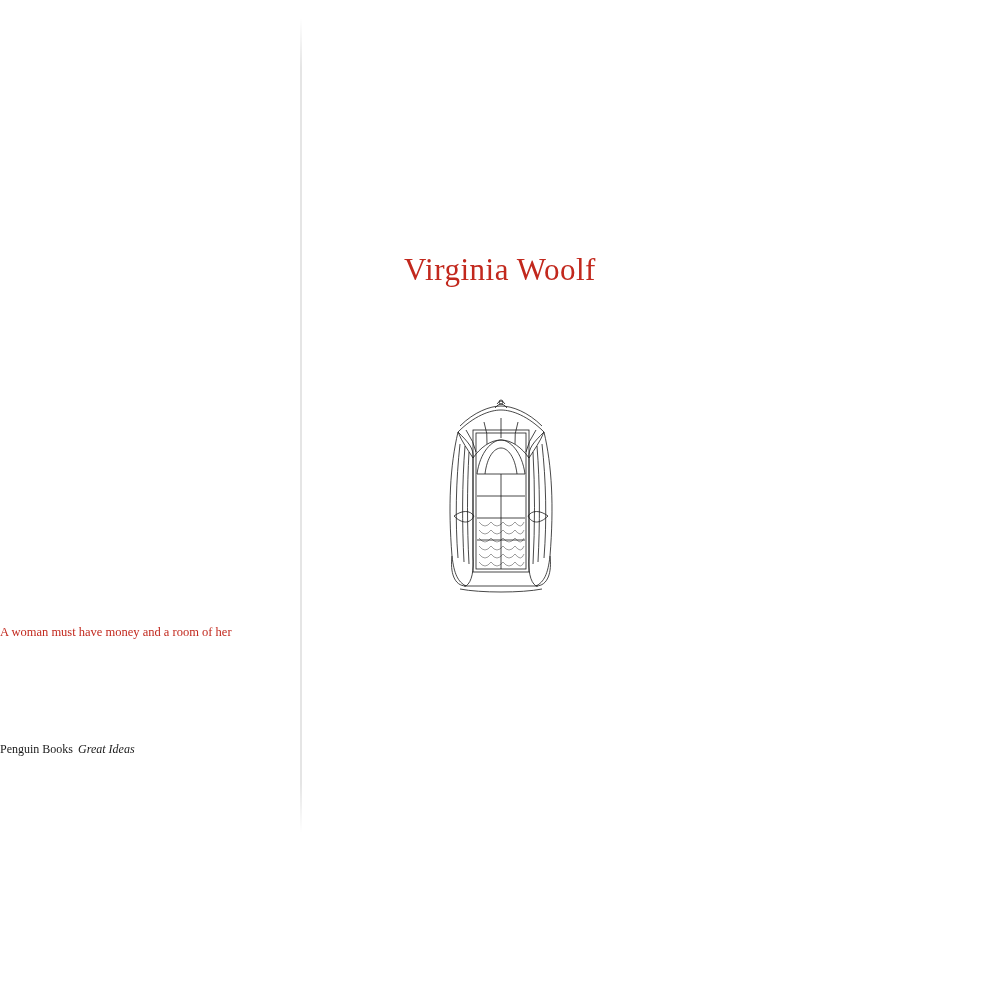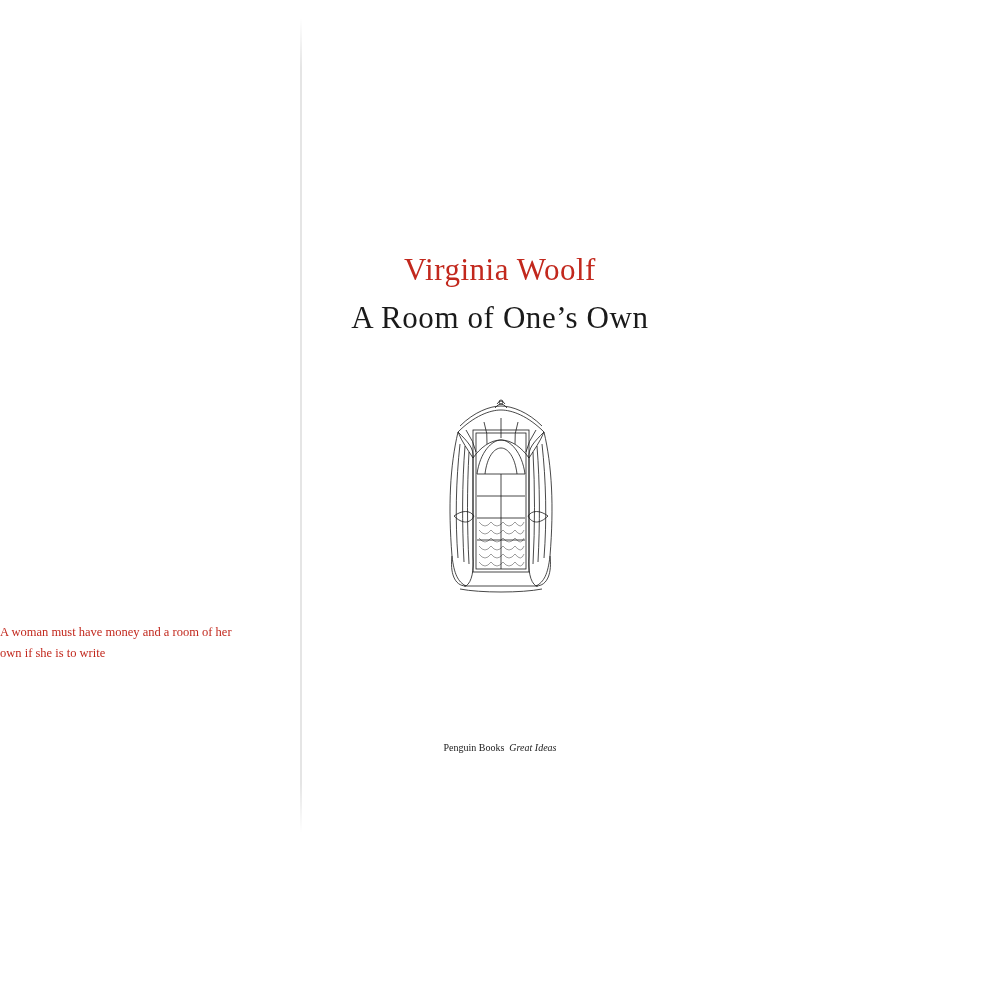--- a/index.html
+++ b/index.html
@@ -93,43 +93,42 @@
     line-height: 21px;
     font-family: "Liberation Serif", serif;
   }
   #subtitle .line2 { display: block; }
 
   #imprint {
     position: absolute;
     left: 0;
     right: 0;
     top: 742px;
-    text-align: center;
+    text-align: left;
     color: #1a1a1a;
-    font-size: 10px;
+    font-size: 12px;
     font-family: "Liberation Serif", serif;
     white-space: nowrap;
   }
   #imprint .series {
     font-style: italic;
     margin-left: 5px;
   }
 </style>
 </head>
 <body>
 
 <div id="book-cover-stage">
 
   <div id="cover">
   </div>
   <div id="spine-edge"></div>
 
   <div id="author">Virginia Woolf</div>
 
-  <div id="title">A Room of One’s Own</div>
 
   <div id="illustration-wrap">
     <svg width="122" height="205" viewBox="0 0 122 205" xmlns="http://www.w3.org/2000/svg">
       <g stroke="#1b1b1b" fill="none" stroke-width="0.8">
 
         <rect x="33" y="34" width="56" height="142"></rect>
         <rect x="36" y="37" width="50" height="136"></rect>
 
         <line x1="61" y1="78" x2="61" y2="173"></line>
         <line x1="37" y1="100" x2="85" y2="100"></line>
@@ -180,20 +179,19 @@
         <path d="M110 160 C 112 176, 108 190, 96 190"></path>
 
         <path d="M24 190 L 98 190"></path>
         <path d="M20 193 C 40 197, 82 197, 102 193"></path>
       </g>
     </svg>
   </div>
 
   <div id="subtitle">
     <span>A woman must have money and a room of her</span>
-    <span class="line2">own if she is to write</span>
   </div>
 
   <div id="imprint">
     <span>Penguin Books</span><span class="series">Great Ideas</span>
   </div>
 
 </div>
 
 </body></html>

